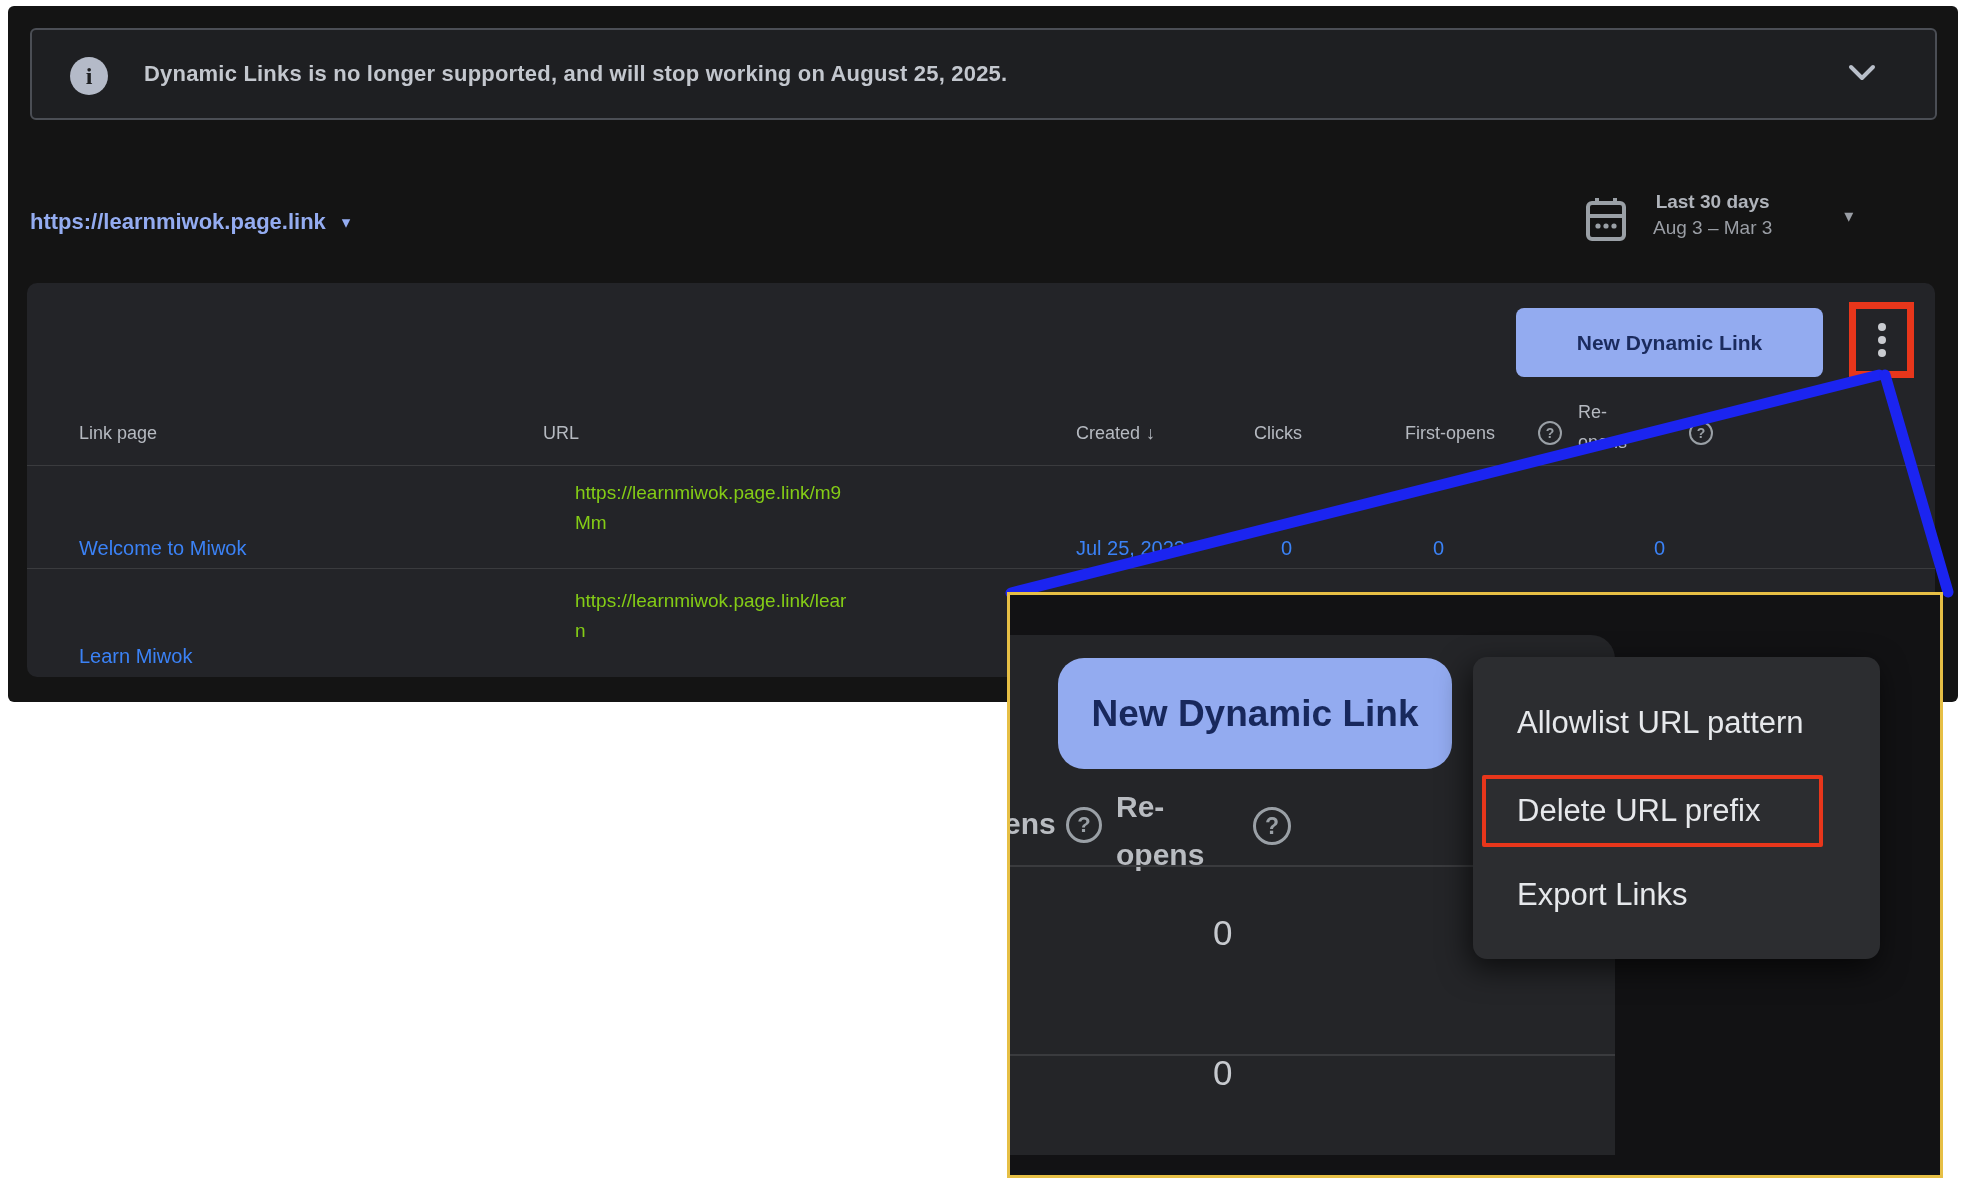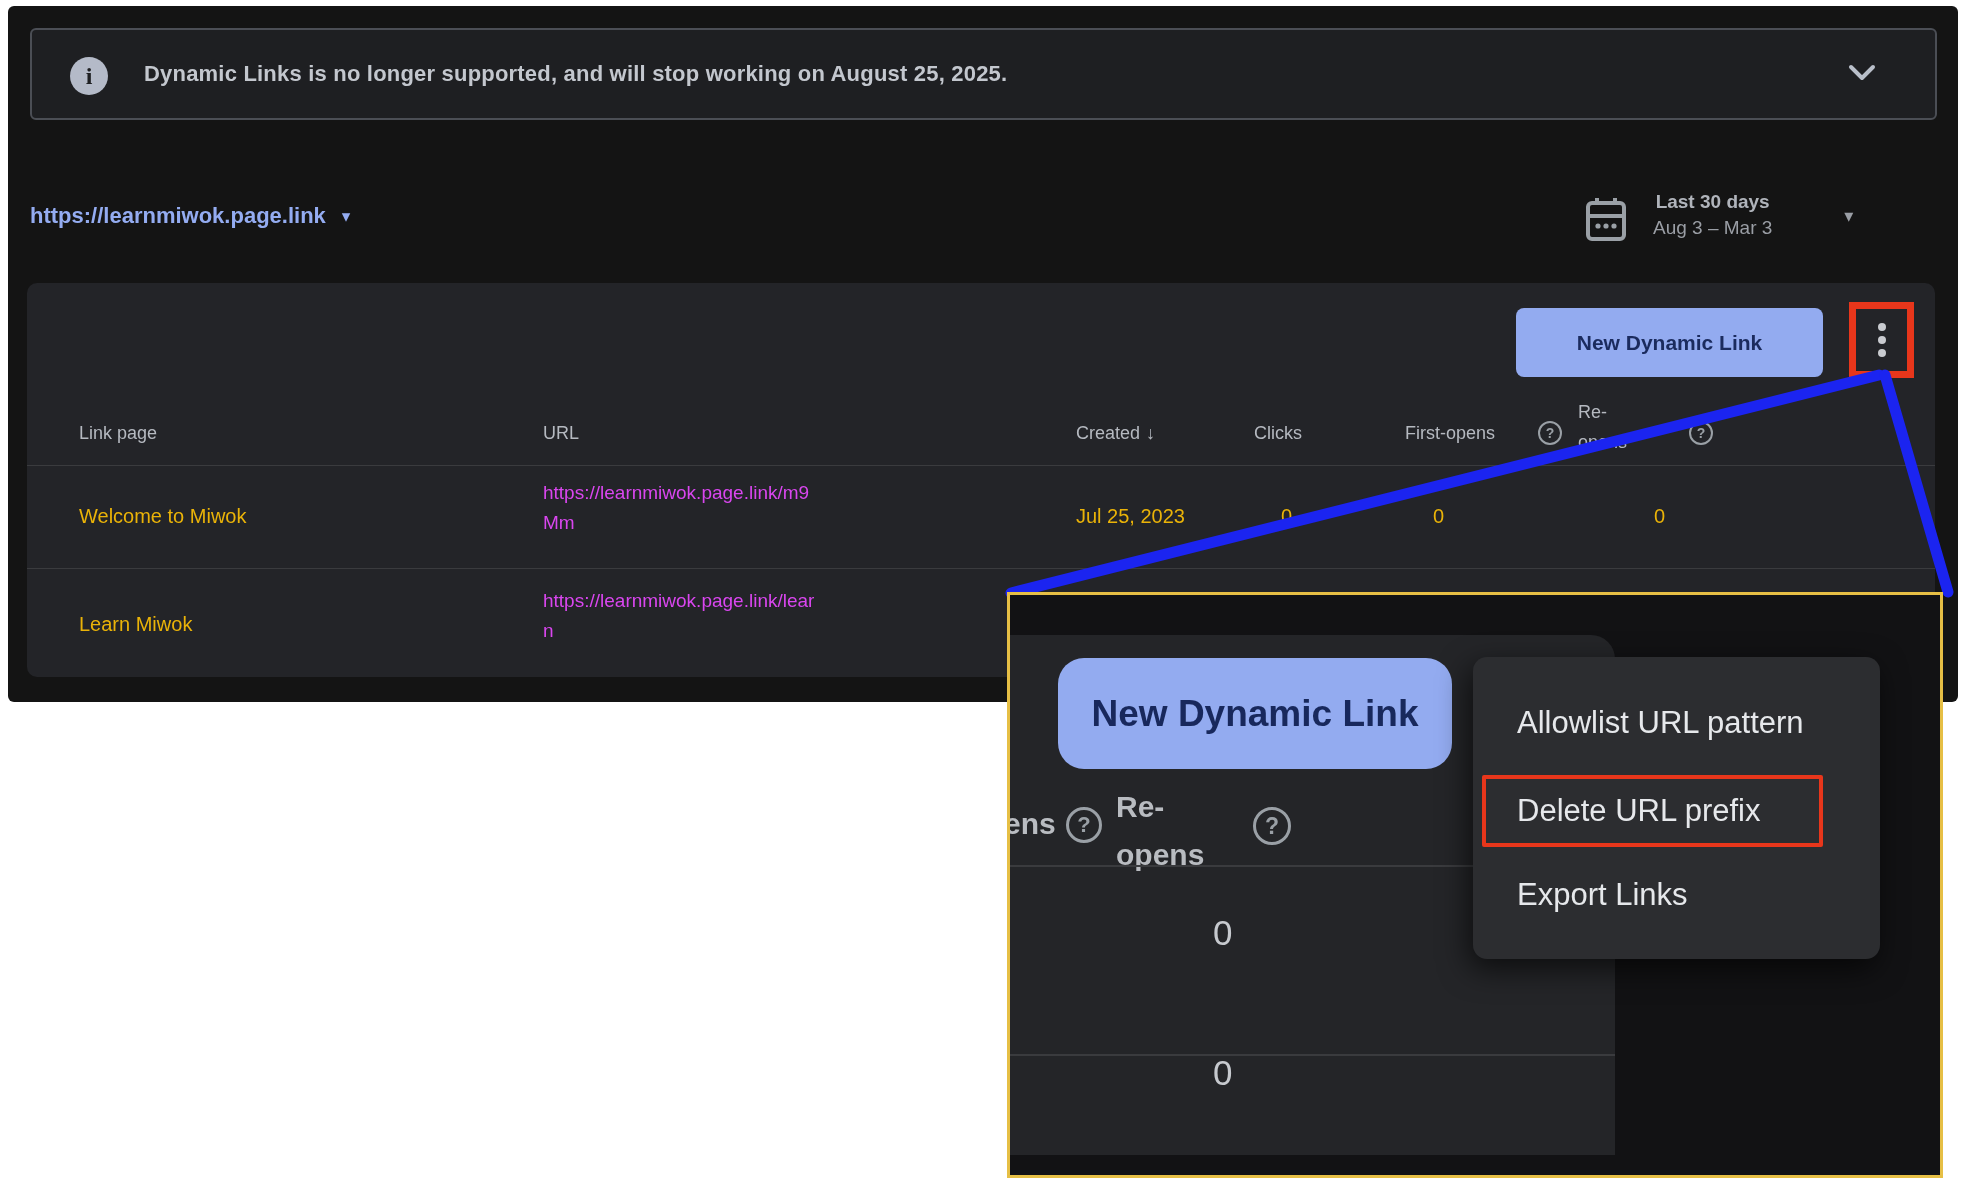--- a/index.html
+++ b/index.html
@@ -17,21 +17,21 @@
     display:flex; align-items:center; }
   .info-circle { position:absolute; left:38px; top:27px; width:38px; height:38px;
     border-radius:50%; background:#b4bac8; color:#1e1f22; font-weight:bold;
     font-size:24px; display:flex; align-items:center; justify-content:center;
     font-family:"Liberation Serif","DejaVu Serif",serif; }
   .banner-text { position:absolute; left:112px; top:0; height:100%; display:flex; align-items:center;
     color:#c3c7ce; font-size:22px; font-weight:bold; letter-spacing:.2px; }
   .banner-chevron { position:absolute; right:58px; top:32px; }
 
   
-  .url-row { position:absolute; left:22px; top:190px; height:40px; display:flex; align-items:center; gap:16px; }
+  .url-row { position:absolute; left:22px; top:196px; height:40px; display:flex; align-items:center; gap:16px; }
   .url-prefix { color:#94acf1; font-size:22px; font-weight:bold; cursor:pointer; }
   .caret { color:#94acf1; font-size:17px; line-height:1; cursor:pointer; }
   .caret.gray { color:#9a9ea5; }
 
   
   .date-picker { position:absolute; left:1577px; top:183px; display:flex; align-items:flex-start; cursor:pointer; }
   .cal-icon { margin-top:8px; }
   .date-text { margin-left:26px;text-align:center; }
   .date-label { color:#b0b4bb; font-size:19px; font-weight:bold; line-height:26px; }
   .date-dates { color:#9a9ea5; font-size:19px; line-height:26px; }
@@ -42,22 +42,22 @@
     background:#232428; border-radius:10px; }
   .new-link-btn { position:absolute; left:1489px; top:25px; width:307px; height:69px;
     background:#93abf0; color:#1b2b5e; border:none; border-radius:8px;
     font-family:inherit; font-size:21px; font-weight:bold; cursor:pointer; }
   .kebab-box { position:absolute; left:1822px; top:19px; width:65px; height:76px;
     border:7px solid #e8361b; display:flex; align-items:center; justify-content:center; }
   .kebab { display:flex; flex-direction:column; gap:5px; cursor:pointer; }
   .kebab i { width:8px; height:8px; border-radius:50%; background:#c9cbd0; display:block; }
 
   .hdr { position:absolute; color:#b5b9c0; font-size:18px; }
-  .cell { position:absolute; color:#eab308; font-size:20px; }
-  .url-cell { position:absolute; color:#d946ef; font-size:19px; line-height:30px; }
+  .cell { position:absolute; color:#3b82f6; font-size:20px;margin-top:32px; }
+  .url-cell { position:absolute; color:#84cc16; font-size:19px; line-height:30px;margin-left:32px; }
   .divider { position:absolute; left:0; width:100%; height:1px; background:#3a3b3e; }
   .help-icon { position:absolute; width:24px; height:24px; border:2px solid #9aa0a6; border-radius:50%;
     color:#9aa0a6; font-size:14px; font-weight:bold; display:flex; align-items:center; justify-content:center; }
   .sort-arrow { font-size:18px; margin-left:6px; }
 
   
   .connector { position:absolute; left:0; top:0; width:1972px; height:1186px; pointer-events:none; }
 
   
   .callout { position:absolute; left:1007px; top:592px; width:936px; height:586px;

